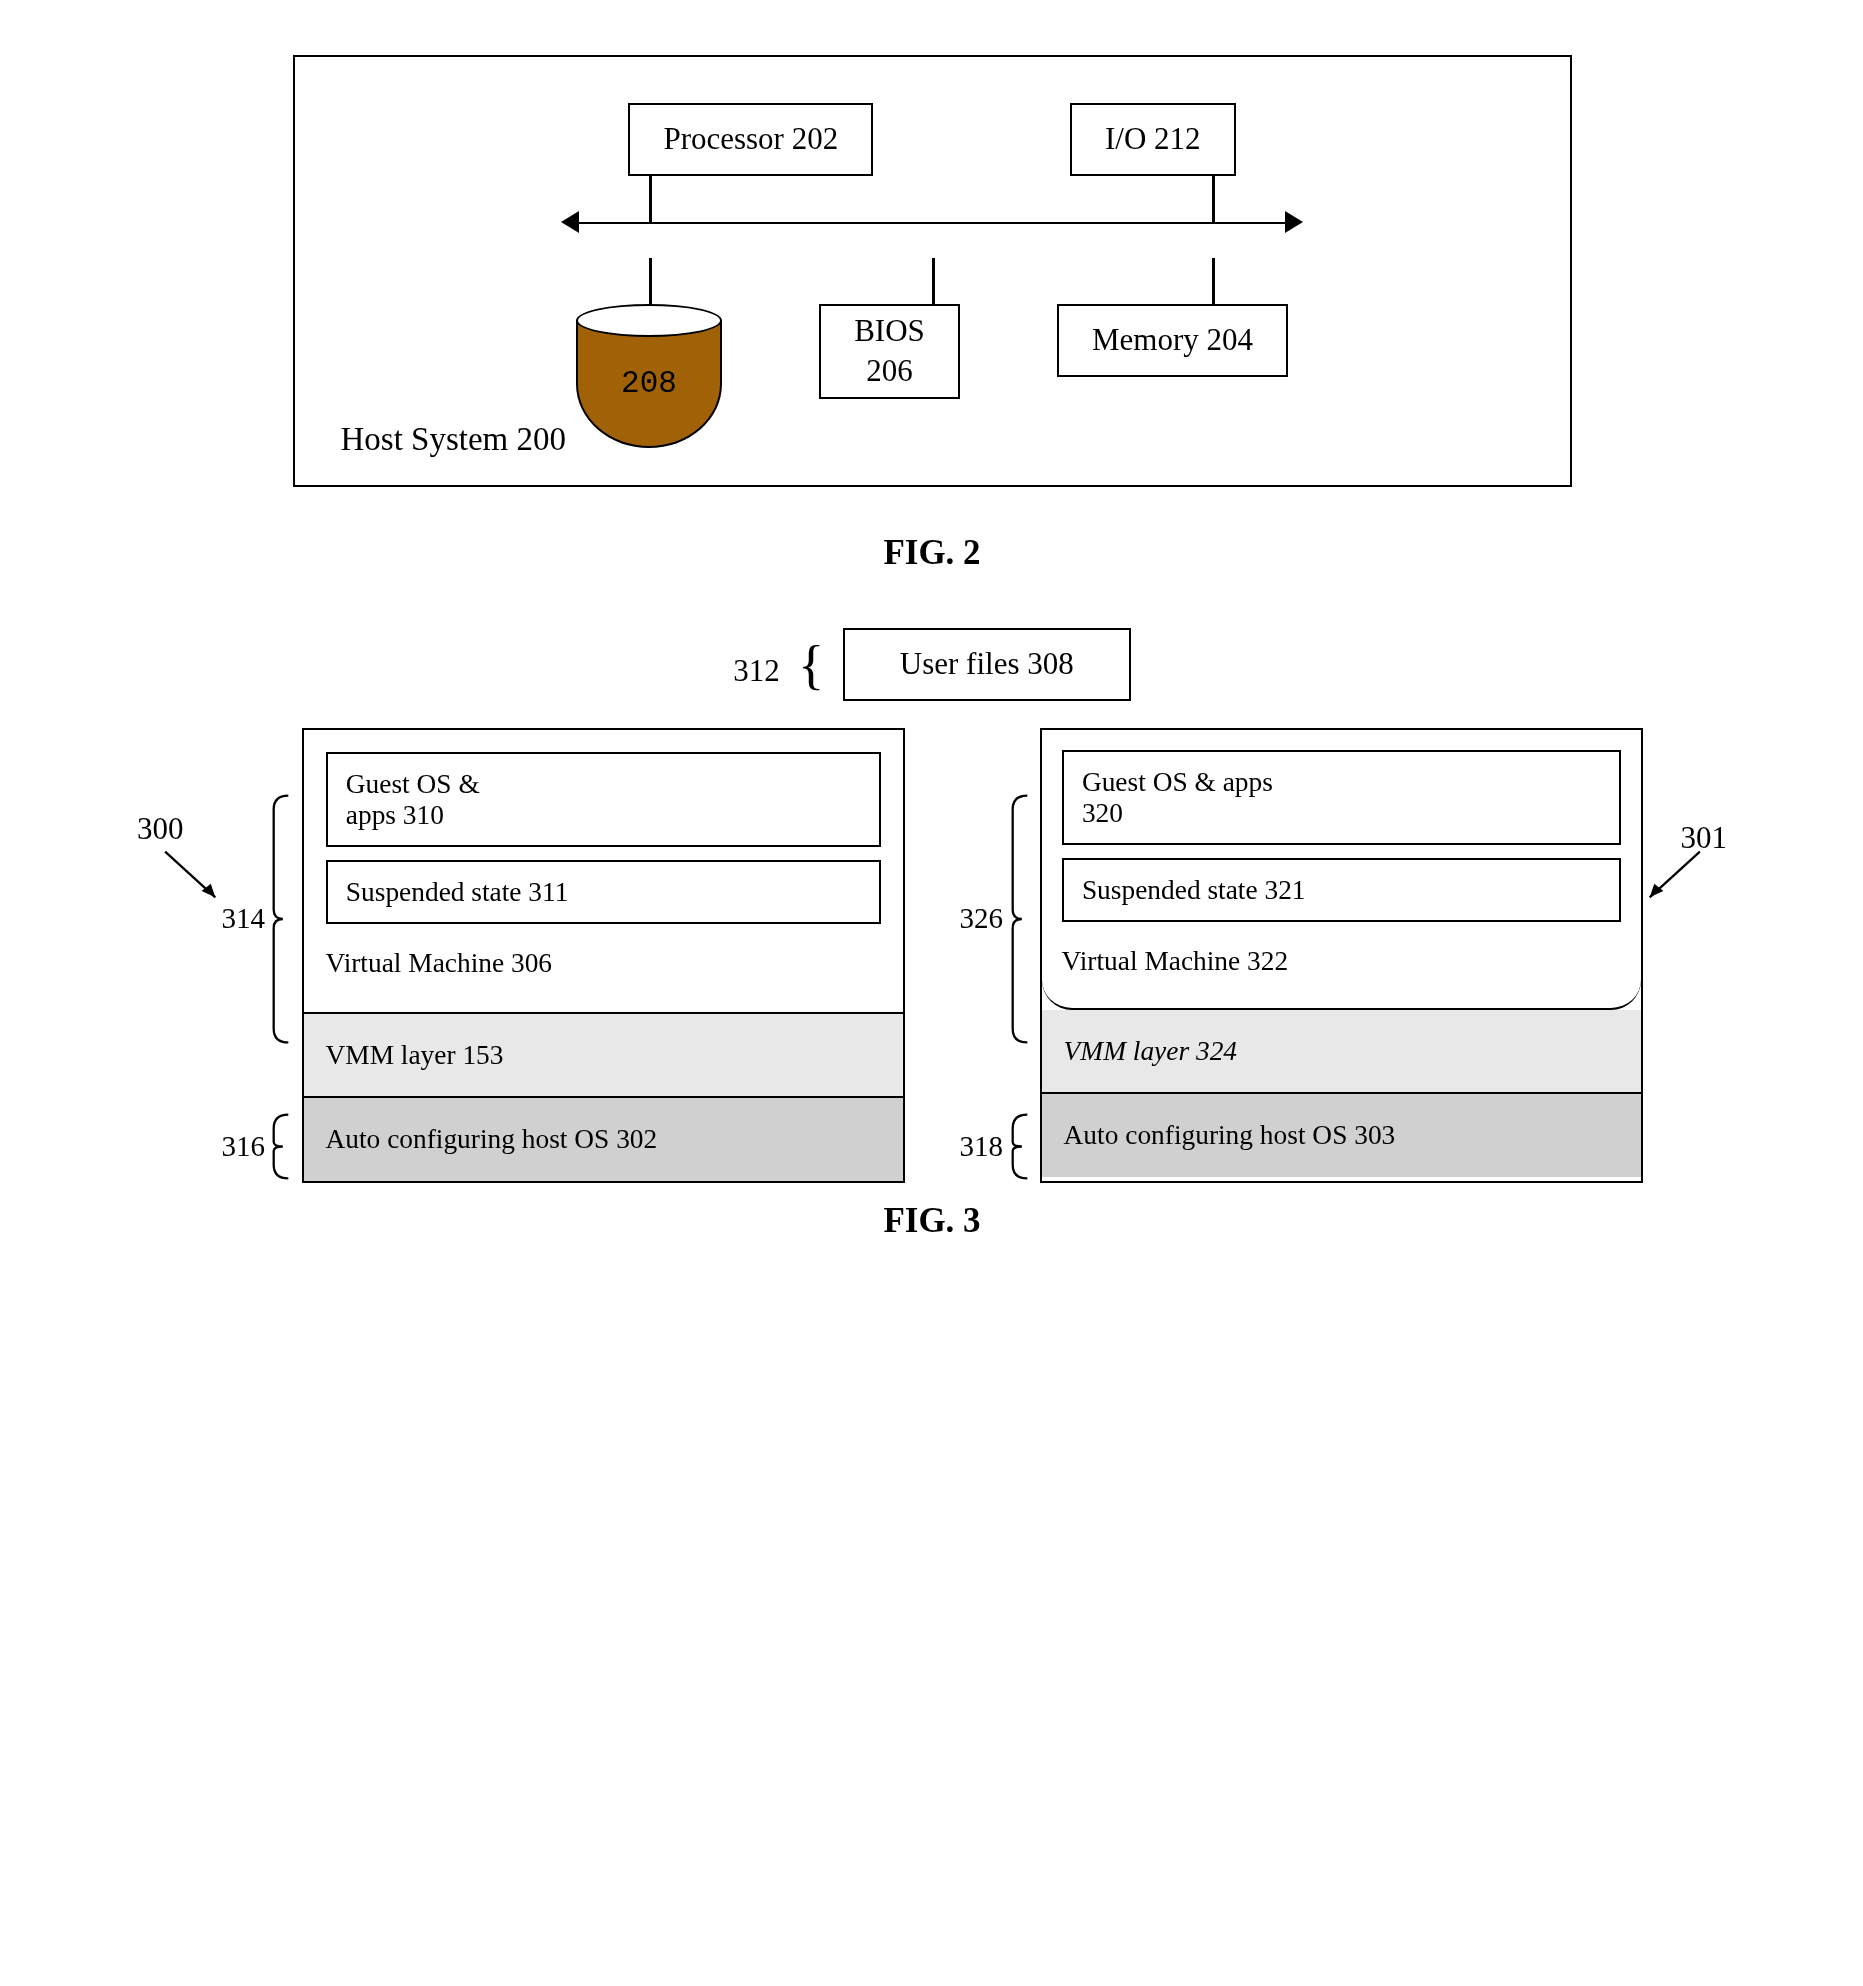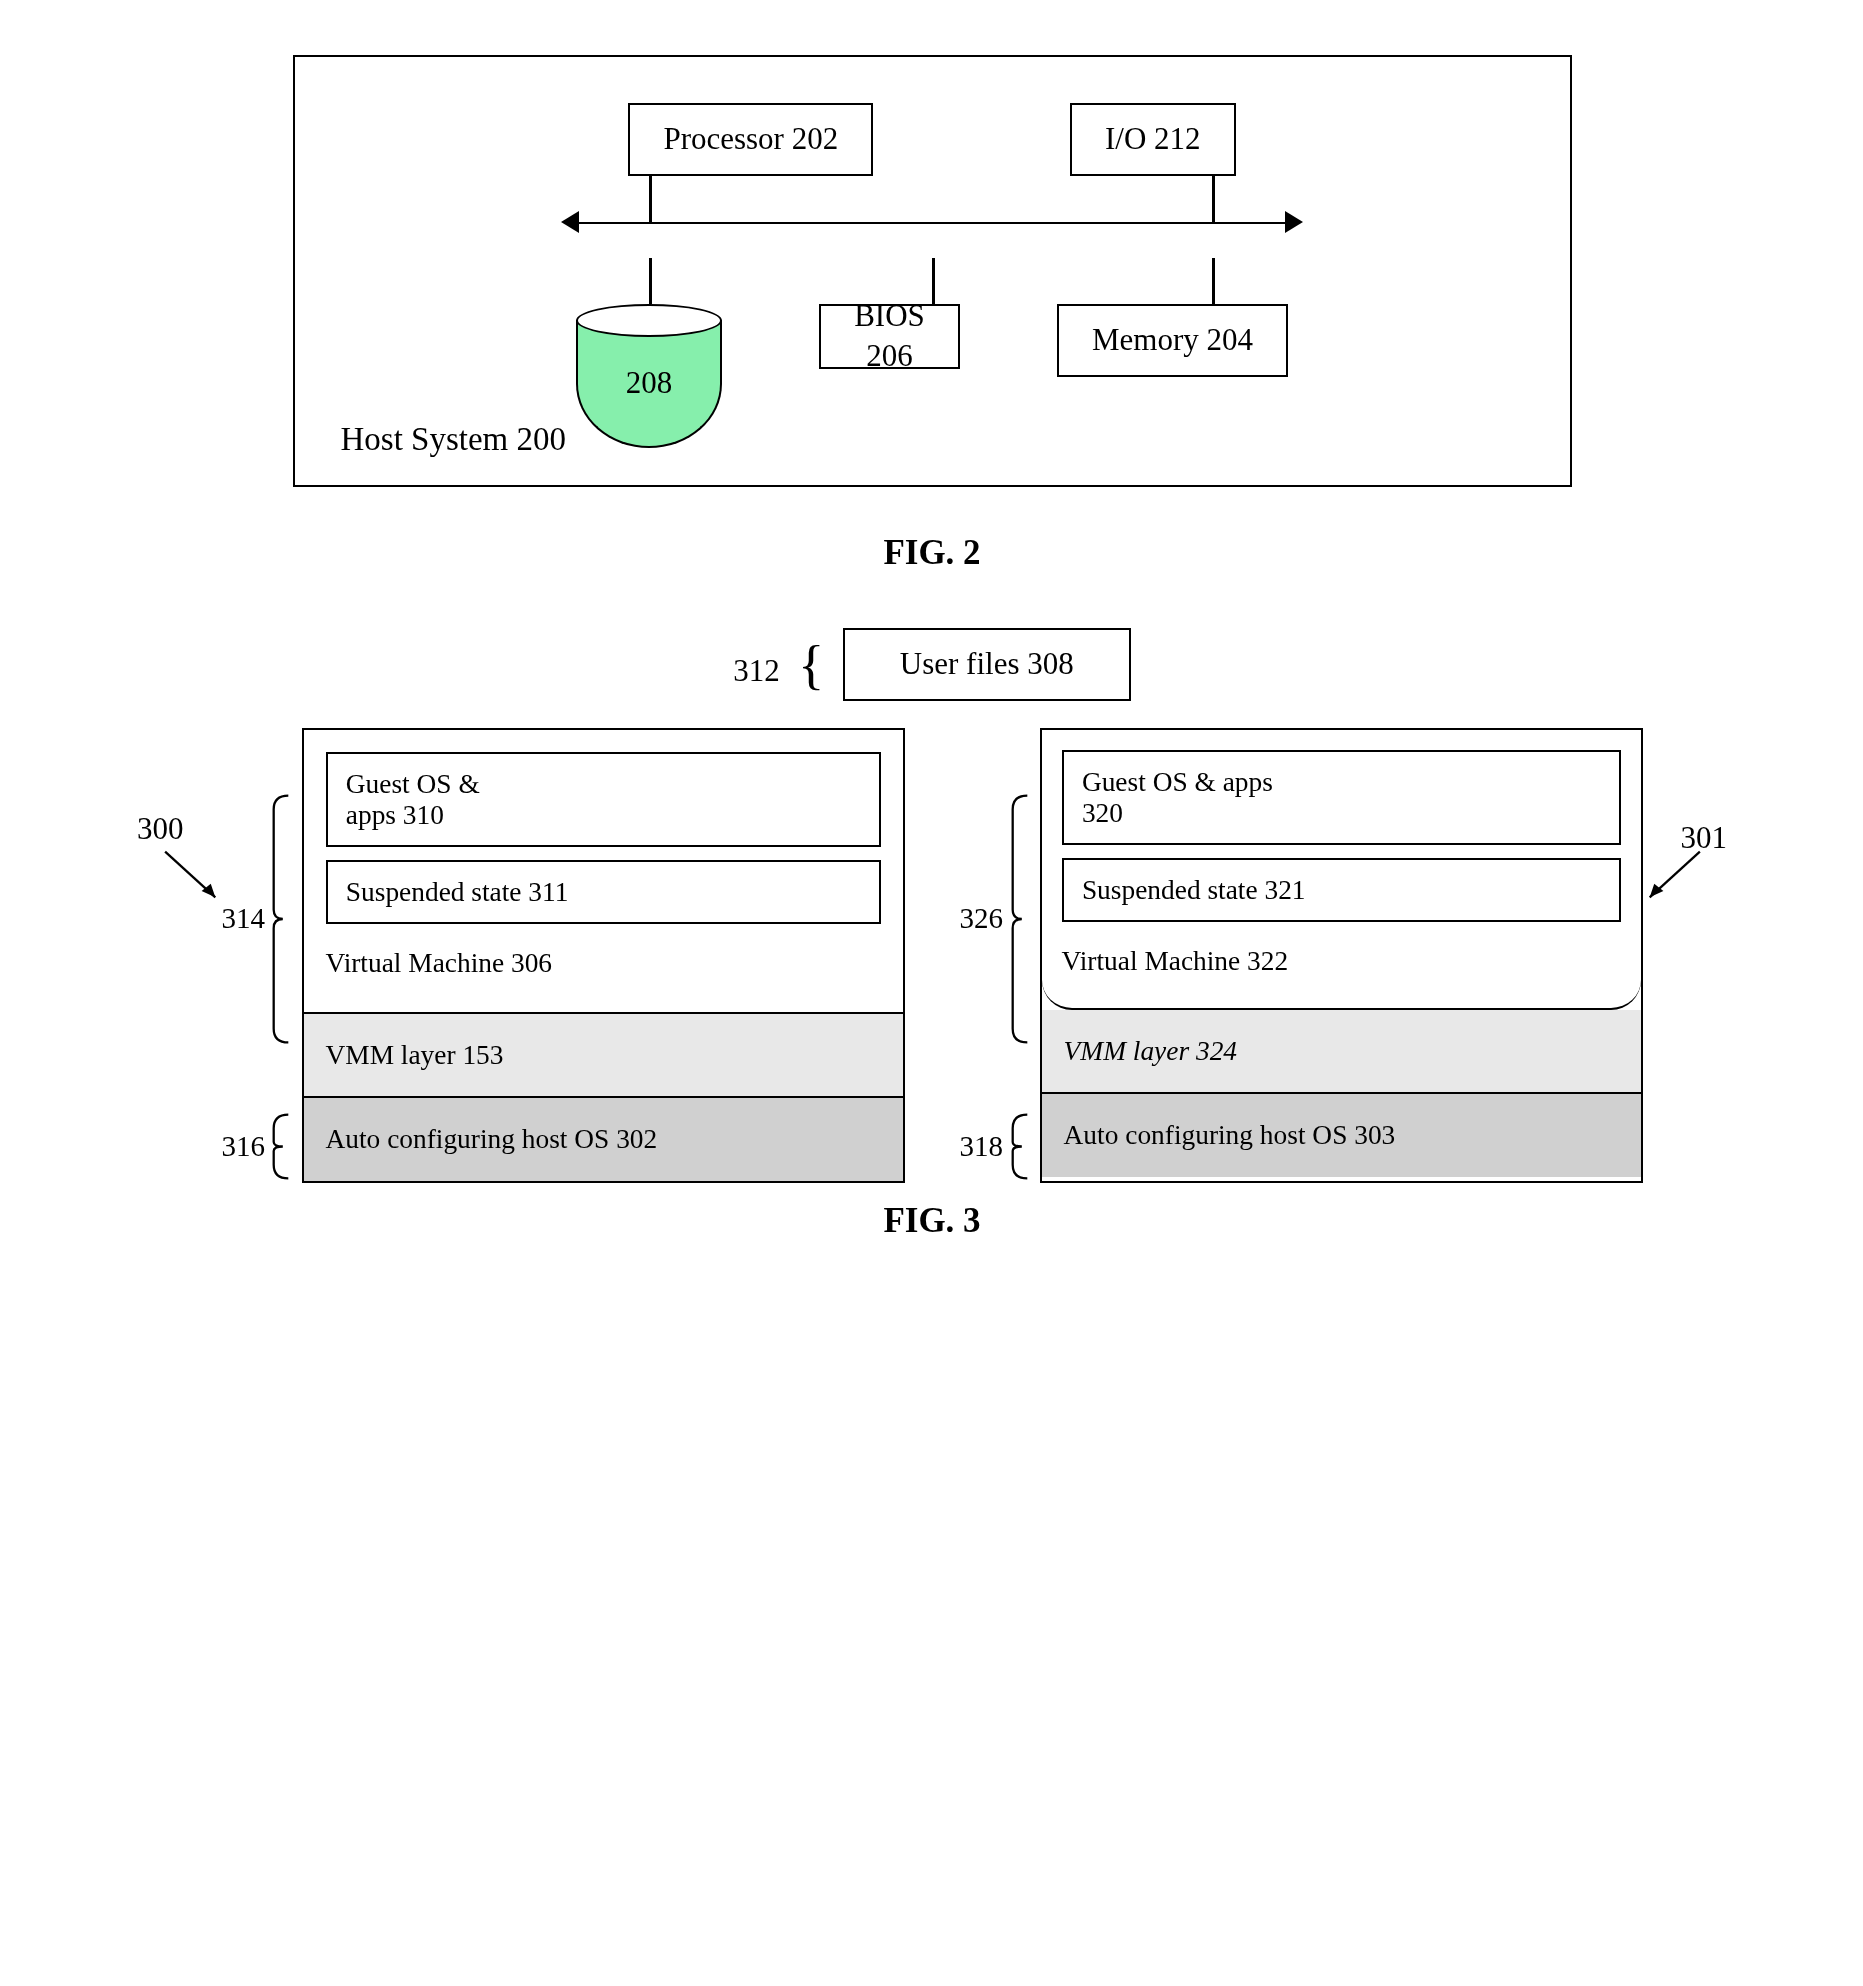--- a/index.html
+++ b/index.html
@@ -60,21 +60,22 @@
       height: 128px;
       border-left: 2.3px solid #000;
       border-right: 2.3px solid #000;
       border-bottom: 2.3px solid #000;
       border-radius: 0 0 50% 50%;
       display: flex;
       align-items: center;
       justify-content: center;
       font-size: 31px;
       margin-top: -16.4px;
-      background: #86efac;
+      background: #a16207;
+      font-family: Liberation Mono, monospace;
     }
 
     .host-label {
       position: absolute;
       bottom: 27.4px;
       left: 46px;
       font-size: 33px;
     }
 
     .fig-caption {
@@ -147,21 +148,21 @@
 
     <div style="display:flex; width:804px; justify-content:space-between; align-items:flex-start; padding: 0 46px;">
 
       <div class="cylinder">
         <div class="cyl-top"></div>
         <div class="cyl-body">
           <span>208</span>
         </div>
       </div>
 
-      <div class="box" style="height:65px; display:flex; align-items:center; justify-content:center; font-size:31px; line-height:1.3; text-align:center;">BIOS<br>206</div>
+      <div class="box" style="height:95px; display:flex; align-items:center; justify-content:center; font-size:31px; line-height:1.3; text-align:center;">BIOS<br>206</div>
 
       <div class="box">Memory 204</div>
     </div>
   </div>
 
   <div class="host-label">Host System 200</div>
 </div>
 
 <div class="fig-caption">FIG. 2</div>
 

